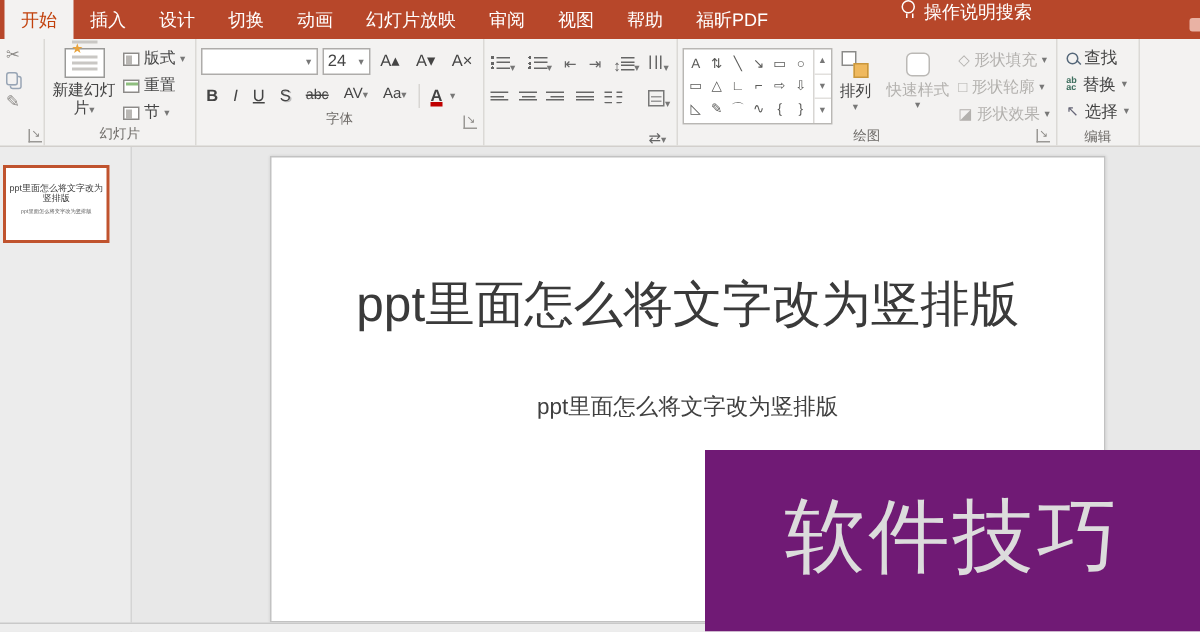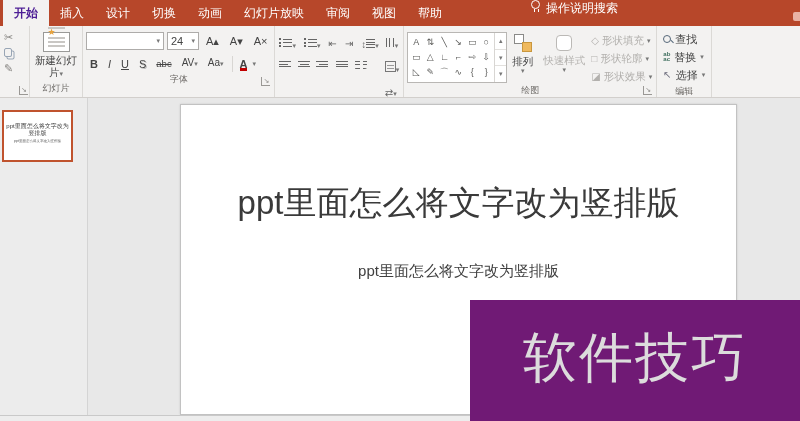--- a/index.html
+++ b/index.html
@@ -2,21 +2,21 @@
 <html><head>
 <meta charset="utf-8">
 <style>
   * { margin:0; padding:0; box-sizing:border-box; }
   html,body { width:800px; height:421px; overflow:hidden; font-family:"Liberation Sans","DejaVu Sans",sans-serif; background:#e8e8e8; }
   .app { position:relative; width:800px; height:421px; }
 
   
   .tabbar { position:relative; height:26px; background:#b7472a; display:flex; align-items:stretch; }
   .tab { color:#fff; font-size:12px; line-height:26px; padding:0 11px; cursor:pointer; white-space:nowrap; }
-  .tab.sel { background:#f3f2f1; color:#4c1d95; font-weight:bold; margin-left:3px; }
+  .tab.sel { background:#f3f2f1; color:#c2410c; font-weight:normal; margin-left:3px; }
   .tellme { display:flex; align-items:flex-start; margin-left:78px; color:#fff; font-size:12px; gap:6px; }
   .bulb { width:9px; height:9px; border:1.2px solid #fff; border-radius:50%; position:relative; }
   .bulb::after { content:""; position:absolute; left:2.3px; top:8px; width:3px; height:3px; border-left:1.2px solid #fff; border-right:1.2px solid #fff; }
   .share-part { position:absolute; right:0; top:12px; width:7px; height:9px; background:#e9b2a4; border-radius:2px 0 0 2px; }
 
   
   .ribbon { height:72px; background:#f3f2f1; border-bottom:1px solid #d2cfcc; display:flex; align-items:stretch; color:#444; }
   .grp { position:relative; display:flex; flex-direction:column; border-right:1px solid #dbd9d6; padding:3px 3px 0 3px; }
   .grp-body { flex:1; display:flex; align-items:flex-start; }
   .grp-label { height:15px; font-size:9px; color:#6d6a67; text-align:center; line-height:13px; position:relative; }
@@ -126,20 +126,21 @@
   <div class="tabbar">
     <span class="tab sel">开始</span>
     <span class="tab">插入</span>
     <span class="tab">设计</span>
     <span class="tab">切换</span>
     <span class="tab">动画</span>
     <span class="tab">幻灯片放映</span>
     <span class="tab">审阅</span>
     <span class="tab">视图</span>
     <span class="tab">帮助</span>
+    <span class="tab">福昕PDF</span>
     <div class="tellme">
       <span class="bulb"></span>
       <span>操作说明搜索</span>
     </div>
     <span class="share-part"></span>
   </div>
 
   <div class="ribbon">
 
     <div class="grp clip">
@@ -152,20 +153,36 @@
     <div class="grp">
       <div class="grp-body">
         <div class="newslide btn">
           <span class="ns-ic">
             <i style="top:4px"></i>
               <i style="top:8px"></i>
               <i style="top:12px"></i>
             <i class="ns-star">★</i>
           </span>
           <span class="ns-txt"><span>新建幻灯片</span><span class="caret">▾</span></span>
+        </div>
+        <div class="smallcol">
+          <div class="sbtn btn">
+            <span class="ic-box"></span>
+            <span>版式</span>
+            <span class="caret">▾</span>
+          </div>
+          <div class="sbtn btn">
+            <span class="ic-box r"></span>
+            <span>重置</span>
+          </div>
+          <div class="sbtn btn">
+            <span class="ic-box"></span>
+            <span>节</span>
+            <span class="caret">▾</span>
+          </div>
         </div>
       </div>
       <div class="grp-label">幻灯片</div>
     </div>
 
     <div class="grp fontg">
       <div class="row1">
         <div class="combo fname">
           <span></span>
           <span class="caret">▾</span>

